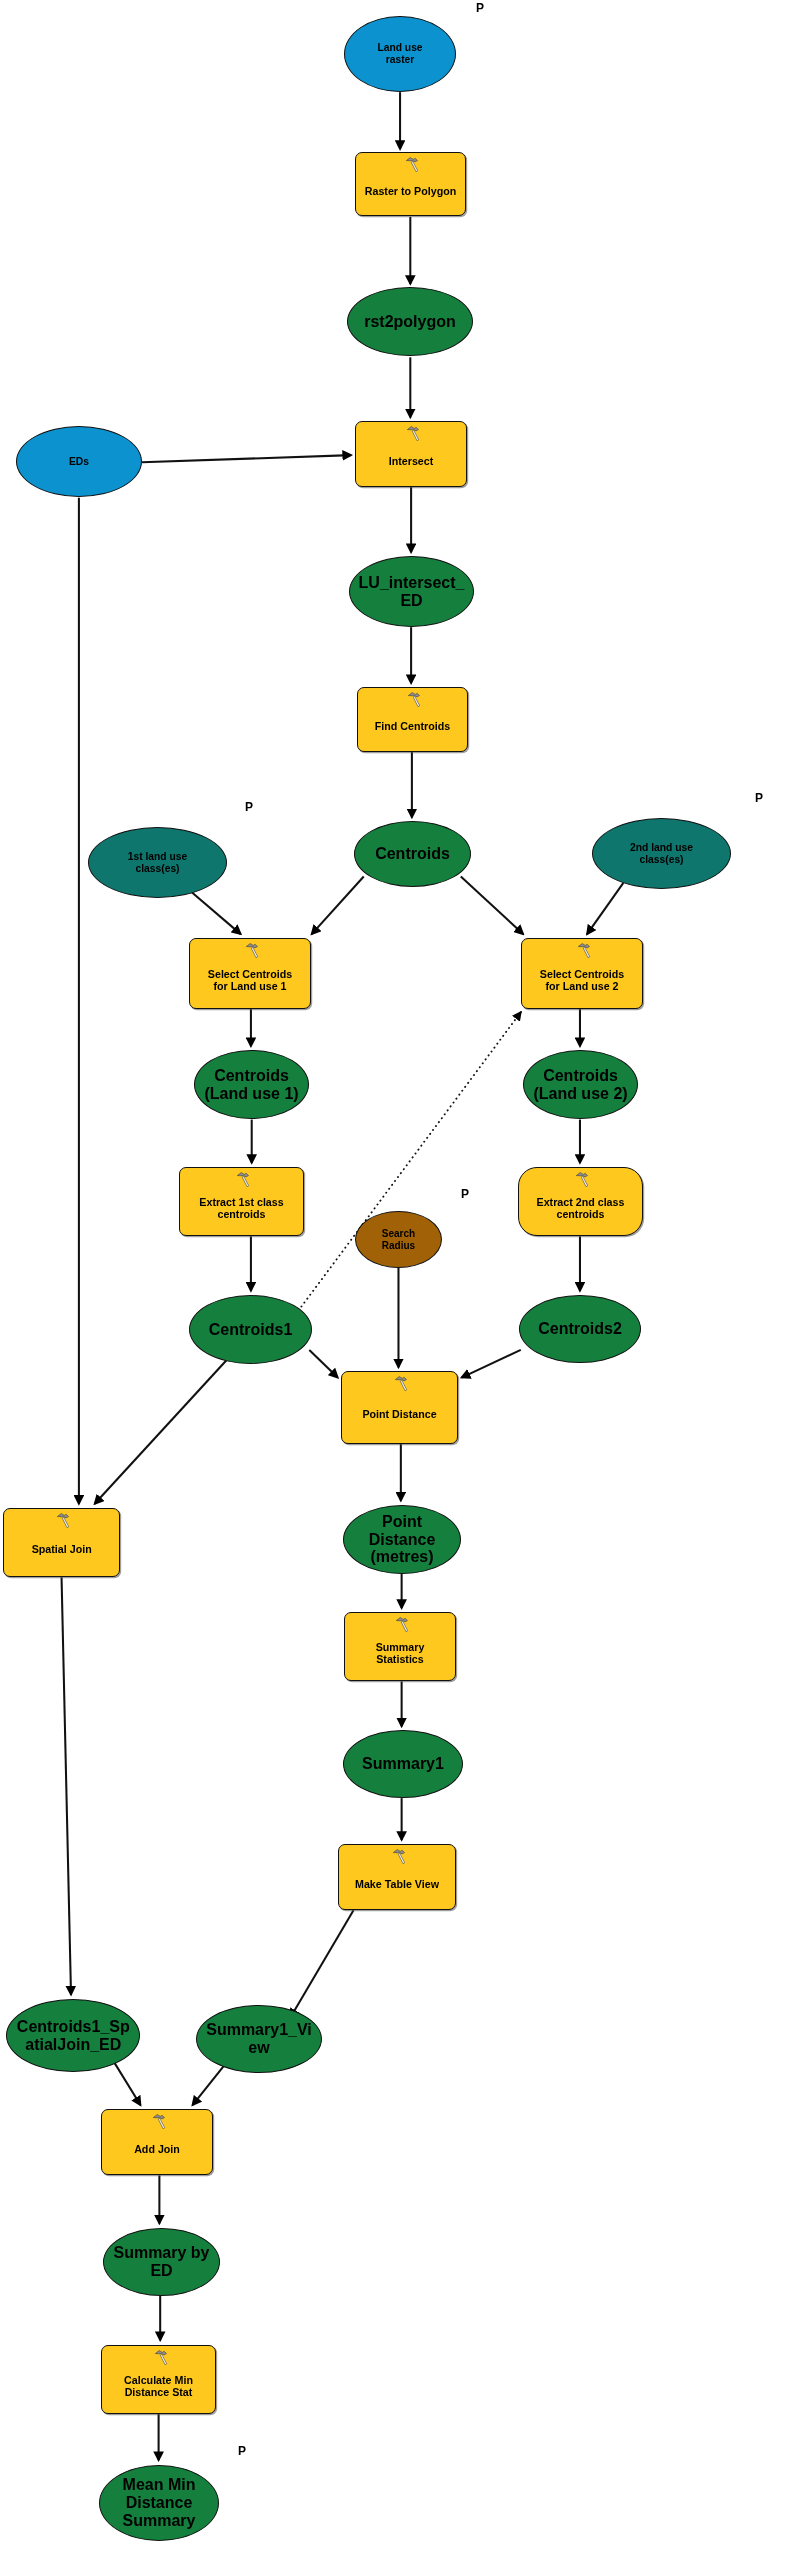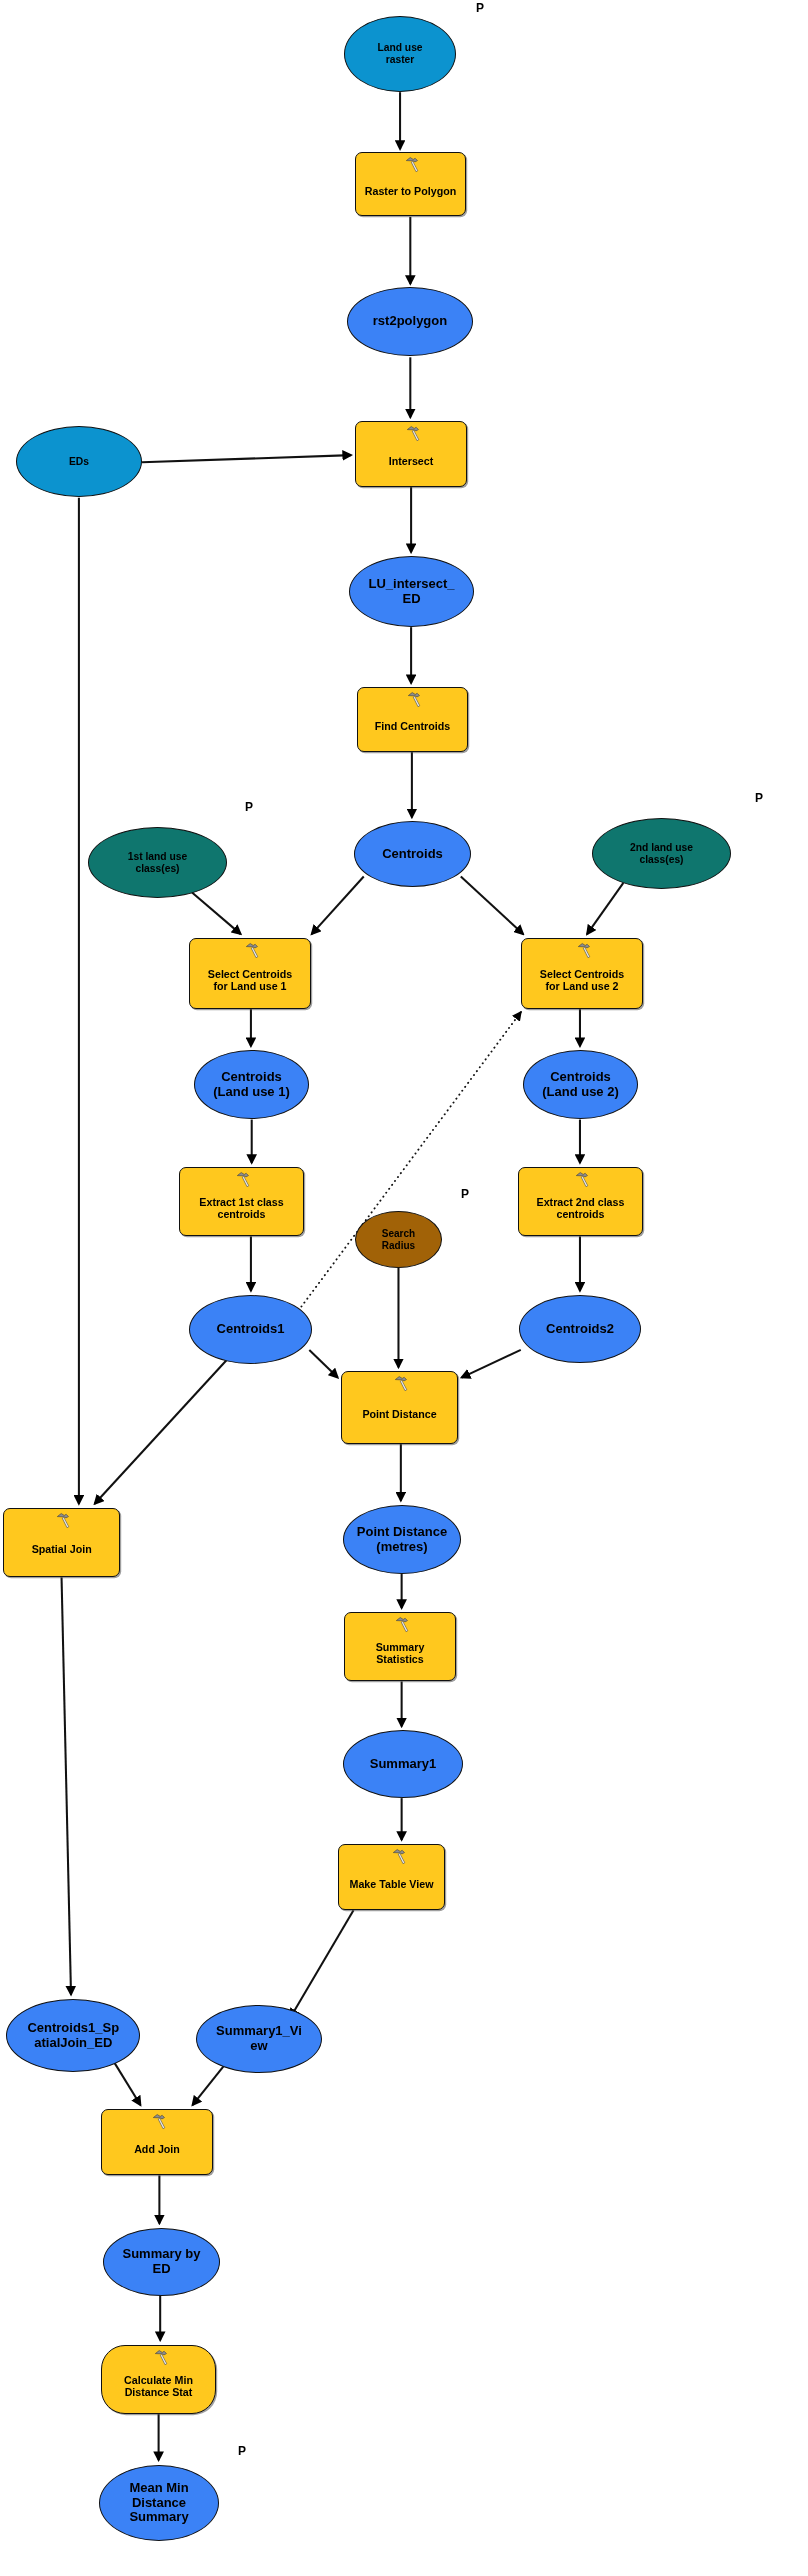--- a/index.html
+++ b/index.html
@@ -50,24 +50,24 @@
     background: #FFC81E;
     border: 1.3px solid #111111;
     border-radius: 7px;
     box-shadow: 1.2px 1.2px 0 rgba(80,80,80,0.55);
     font-size: 10.7px;
     font-weight: 600;
     padding-top: 13px;
   }
   
   .node.data {
-    background: #3b82f6;
+    background: #15803d;
     border: 1.3px solid #111111;
     border-radius: 50%;
-    font-size: 13px;
+    font-size: 16px;
     font-weight: 600;
   }
   
   .node.input {
     background: #0C93CF;
     border: 1.3px solid #111111;
     border-radius: 50%;
     font-size: 10.3px;
     font-weight: 600;
   }
@@ -230,21 +230,21 @@
       </div>
       <div class="node tool" style="left: 179px; top: 1167px; width: 125px; height: 69px;">
         <span class="label">Extract 1st class
 centroids</span>
         <svg class="hammer" viewBox="0 0 24 24" style="left: 55px; top: 1.6px;">
           <path d="M3.2 6.6 L8.6 2.4 L12.8 5.0 L15.4 3.4 L18.6 6.6 L15.2 8.4 L12.2 7.0 Z" fill="#8e8e8e" stroke="#3a3a3a" stroke-width="0.8" stroke-linejoin="round"></path>
           <path d="M12.0 7.6 L19.0 20.6 L16.6 22.0 L10.0 8.8 Z" fill="#d8d8d8" stroke="#4a4a4a" stroke-width="0.8" stroke-linejoin="round"></path>
           <path d="M11.3 8.2 L17.6 20.8" stroke="#ffffff" stroke-width="0.7" opacity="0.85"></path>
         </svg>
       </div>
-      <div class="node tool" style="left: 518px; top: 1167px; width: 125px; height: 69px;">
+      <div class="node tool" style="left: 518px; top: 1167px; width: 125px; height: 69px; border-radius: 19px;">
         <span class="label">Extract 2nd class
 centroids</span>
         <svg class="hammer" viewBox="0 0 24 24" style="left: 55px; top: 1.6px;">
           <path d="M3.2 6.6 L8.6 2.4 L12.8 5.0 L15.4 3.4 L18.6 6.6 L15.2 8.4 L12.2 7.0 Z" fill="#8e8e8e" stroke="#3a3a3a" stroke-width="0.8" stroke-linejoin="round"></path>
           <path d="M12.0 7.6 L19.0 20.6 L16.6 22.0 L10.0 8.8 Z" fill="#d8d8d8" stroke="#4a4a4a" stroke-width="0.8" stroke-linejoin="round"></path>
           <path d="M11.3 8.2 L17.6 20.8" stroke="#ffffff" stroke-width="0.7" opacity="0.85"></path>
         </svg>
       </div>
       <div class="node empty" style="left: 355px; top: 1211px; width: 87px; height: 57px;">
         <span class="label">Search
@@ -281,21 +281,21 @@
 Statistics</span>
         <svg class="hammer" viewBox="0 0 24 24" style="left: 49px; top: 1.6px;">
           <path d="M3.2 6.6 L8.6 2.4 L12.8 5.0 L15.4 3.4 L18.6 6.6 L15.2 8.4 L12.2 7.0 Z" fill="#8e8e8e" stroke="#3a3a3a" stroke-width="0.8" stroke-linejoin="round"></path>
           <path d="M12.0 7.6 L19.0 20.6 L16.6 22.0 L10.0 8.8 Z" fill="#d8d8d8" stroke="#4a4a4a" stroke-width="0.8" stroke-linejoin="round"></path>
           <path d="M11.3 8.2 L17.6 20.8" stroke="#ffffff" stroke-width="0.7" opacity="0.85"></path>
         </svg>
       </div>
       <div class="node data" style="left: 343px; top: 1730px; width: 120px; height: 68px;">
         <span class="label">Summary1</span>
       </div>
-      <div class="node tool" style="left: 338px; top: 1844px; width: 107px; height: 66px;">
+      <div class="node tool" style="left: 338px; top: 1844px; width: 118px; height: 66px;">
         <span class="label">Make Table View</span>
         <svg class="hammer" viewBox="0 0 24 24" style="left: 52px; top: 1.6px;">
           <path d="M3.2 6.6 L8.6 2.4 L12.8 5.0 L15.4 3.4 L18.6 6.6 L15.2 8.4 L12.2 7.0 Z" fill="#8e8e8e" stroke="#3a3a3a" stroke-width="0.8" stroke-linejoin="round"></path>
           <path d="M12.0 7.6 L19.0 20.6 L16.6 22.0 L10.0 8.8 Z" fill="#d8d8d8" stroke="#4a4a4a" stroke-width="0.8" stroke-linejoin="round"></path>
           <path d="M11.3 8.2 L17.6 20.8" stroke="#ffffff" stroke-width="0.7" opacity="0.85"></path>
         </svg>
       </div>
       <div class="node data" style="left: 6.3px; top: 1999px; width: 134px; height: 73px;">
         <span class="label">Centroids1_Sp
 atialJoin_ED</span>
@@ -309,21 +309,21 @@
         <svg class="hammer" viewBox="0 0 24 24" style="left: 49px; top: 1.6px;">
           <path d="M3.2 6.6 L8.6 2.4 L12.8 5.0 L15.4 3.4 L18.6 6.6 L15.2 8.4 L12.2 7.0 Z" fill="#8e8e8e" stroke="#3a3a3a" stroke-width="0.8" stroke-linejoin="round"></path>
           <path d="M12.0 7.6 L19.0 20.6 L16.6 22.0 L10.0 8.8 Z" fill="#d8d8d8" stroke="#4a4a4a" stroke-width="0.8" stroke-linejoin="round"></path>
           <path d="M11.3 8.2 L17.6 20.8" stroke="#ffffff" stroke-width="0.7" opacity="0.85"></path>
         </svg>
       </div>
       <div class="node data" style="left: 103px; top: 2228px; width: 117px; height: 68px;">
         <span class="label">Summary by
 ED</span>
       </div>
-      <div class="node tool" style="left: 101px; top: 2345px; width: 115px; height: 69px; border-radius: 24px;">
+      <div class="node tool" style="left: 101px; top: 2345px; width: 115px; height: 69px;">
         <span class="label">Calculate Min
 Distance Stat</span>
         <svg class="hammer" viewBox="0 0 24 24" style="left: 51px; top: 1.6px;">
           <path d="M3.2 6.6 L8.6 2.4 L12.8 5.0 L15.4 3.4 L18.6 6.6 L15.2 8.4 L12.2 7.0 Z" fill="#8e8e8e" stroke="#3a3a3a" stroke-width="0.8" stroke-linejoin="round"></path>
           <path d="M12.0 7.6 L19.0 20.6 L16.6 22.0 L10.0 8.8 Z" fill="#d8d8d8" stroke="#4a4a4a" stroke-width="0.8" stroke-linejoin="round"></path>
           <path d="M11.3 8.2 L17.6 20.8" stroke="#ffffff" stroke-width="0.7" opacity="0.85"></path>
         </svg>
       </div>
       <div class="node data" style="left: 99px; top: 2465px; width: 120px; height: 76px;">
         <span class="label">Mean Min

